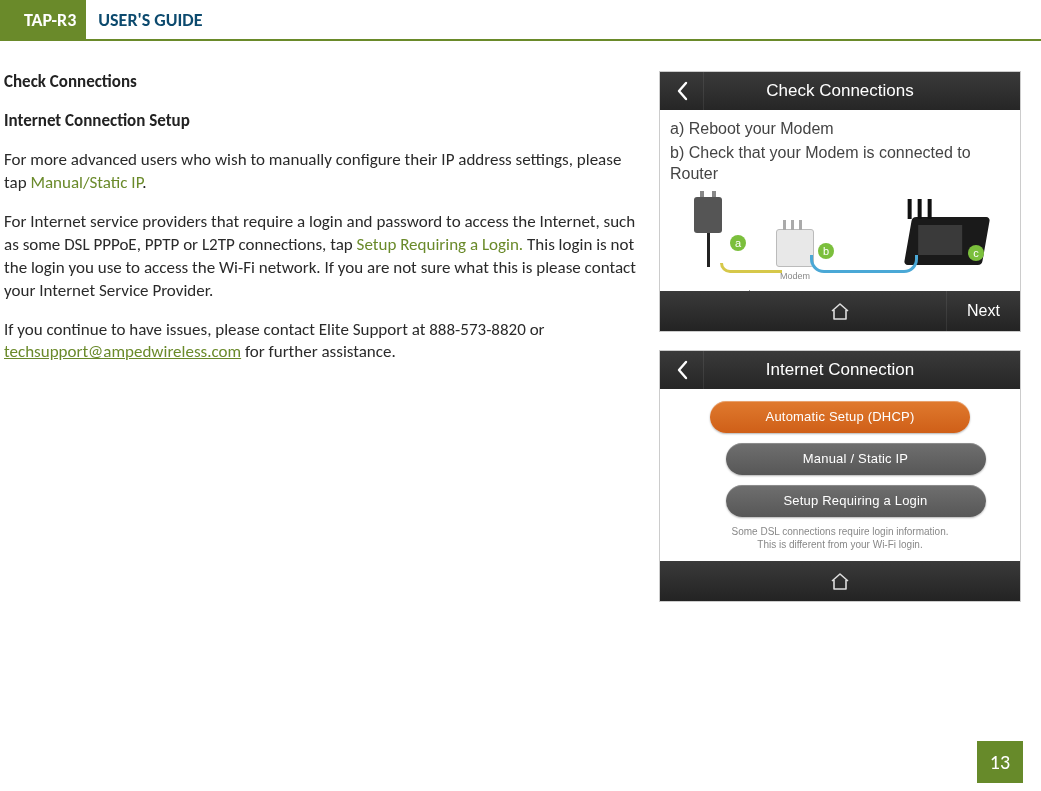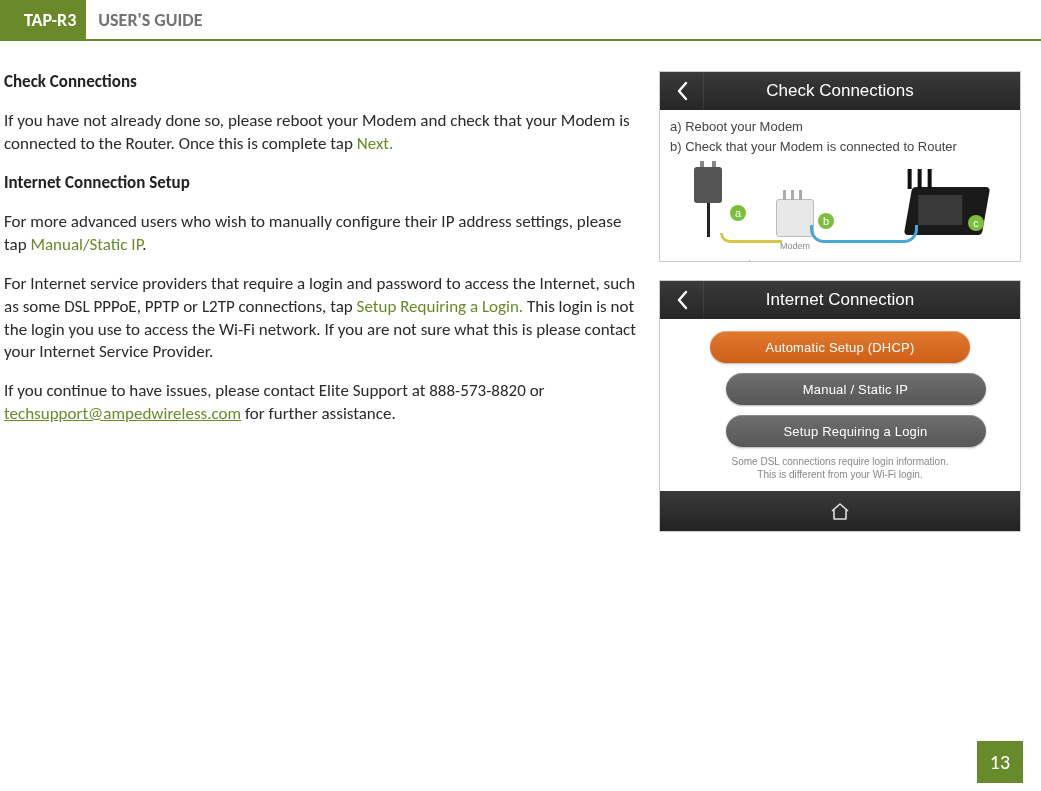--- a/index.html
+++ b/index.html
@@ -30,21 +30,21 @@
     padding: 4px 10px 4px 6px;
     display: flex;
     align-items: center;
   }
   .tab-title {
     font-weight: bold;
     font-size: 18px;
     padding: 4px 12px;
     display: flex;
     align-items: center;
-    color: #737373;
+    color: #0c4a6e;
   }
   .page-body {
     display: flex;
     padding: 30px 20px 0 4px;
     gap: 18px;
   }
   .content-col {
     flex: 1;
     color: #2a2a2a;
     font-size: 17px;
@@ -100,21 +100,21 @@
     padding-right: 44px;
   }
   .ds-body {
     background: #fff;
     min-height: 120px;
     position: relative;
   }
   .ds-body .instr {
     padding: 8px 10px 2px 10px;
     color: #444;
-    font-size: 13px;
+    font-size: 16px;
     line-height: 1.35;
   }
   .diagram {
     height: 96px;
     position: relative;
     margin: 2px 8px 6px 8px;
   }
   .plug {
     position: absolute;
     left: 26px; top: 8px;
@@ -274,23 +274,20 @@
 
 <div class="header-bar">
   <div class="tab-left"></div>
   <div class="tab-model">TAP-R3</div>
   <div class="tab-title">USER'S GUIDE</div>
 </div>
 
 <div class="page-body">
   <div class="content-col">
     <h2>Check Connections</h2>
-    <p>
-      <span>If you have not already done so, please reboot your Modem and check that your Modem is connected to the Router.  Once this is complete tap </span><span class="olive">Next.</span>
-    </p>
     <h2>Internet Connection Setup</h2>
     <p>
       <span>For more advanced users who wish to manually configure their IP address settings, please tap </span><span class="olive">Manual/Static IP</span><span>.</span>
     </p>
     <p>
       <span>For Internet service providers that require a login and password to access the Internet, such as some DSL PPPoE, PPTP or L2TP connections, tap </span><span class="olive">Setup Requiring a Login.</span><span> This login is not the login you use to access the Wi-Fi network. If you are not sure what this is please contact your Internet Service Provider.</span>
     </p>
     <p>
       <span>If you continue to have issues, please contact Elite Support at 888-573-8820 or </span><span class="olive-link">techsupport@ampedwireless.com</span><span> for further assistance.</span>
     </p>
@@ -319,20 +316,28 @@
             </div>
           <div class="cable-yellow"></div>
           <div class="cable-blue"></div>
           <div class="dot-a">a</div>
           <div class="dot-b">b</div>
           <div class="dot-c">c</div>
           <div class="cap pa">Power Adapter</div>
           <div class="cap mo">Modem</div>
         </div>
       </div>
+      <div class="ds-bottom">
+        <div class="home-icon">
+          <svg width="22" height="20" viewBox="0 0 22 20">
+              <path d="M3 10 L11 3 L19 10 M5 9 V18 H17 V9" stroke="#ddd" stroke-width="1.6" fill="none" stroke-linejoin="round"></path>
+            </svg>
+        </div>
+        <div class="ds-next">Next</div>
+      </div>
     </div>
 
     <div class="device-screen">
       <div class="ds-top">
         <div class="ds-back">
           <svg width="14" height="20" viewBox="0 0 14 20">
               <path d="M11 2 L4 10 L11 18" stroke="#fff" stroke-width="2.4" fill="none" stroke-linecap="round" stroke-linejoin="round"></path>
             </svg>
         </div>
         <div class="ds-top-title">Internet Connection</div>

